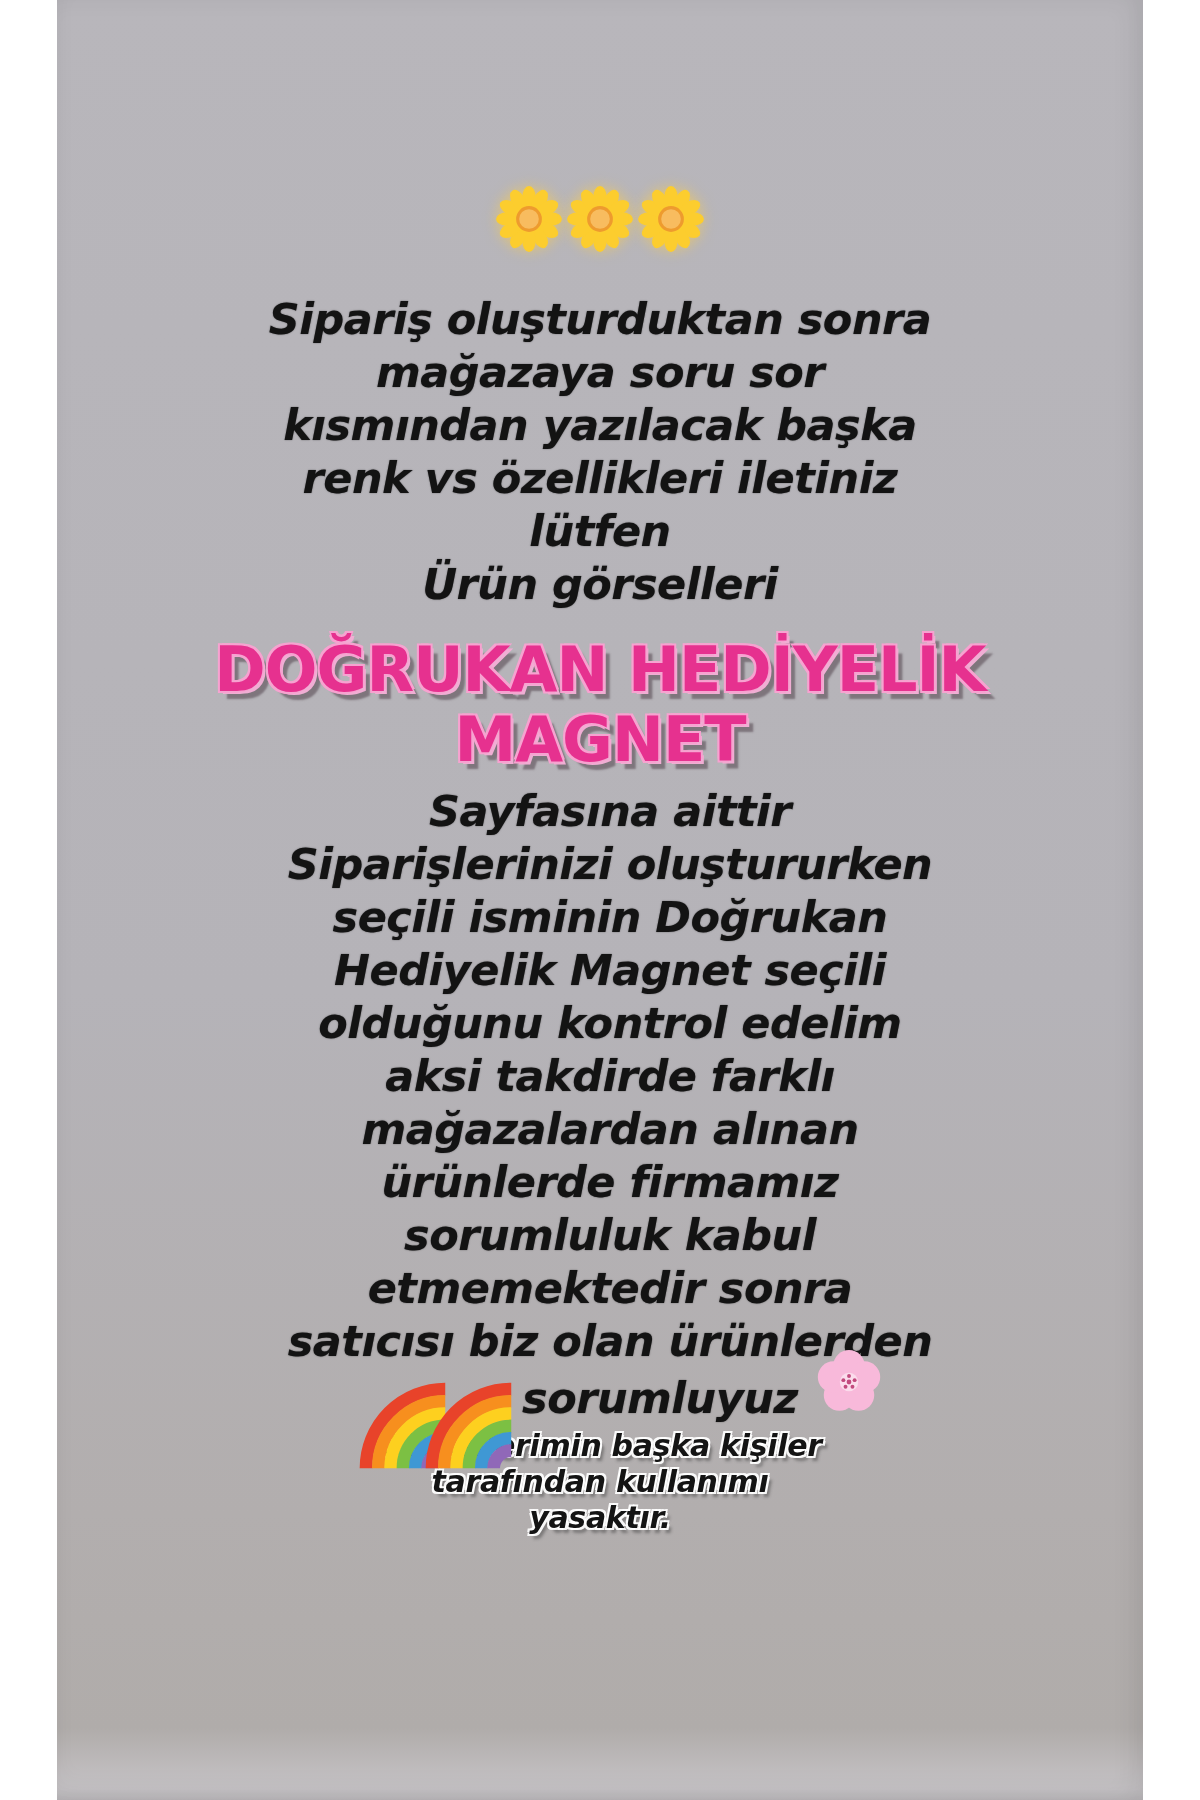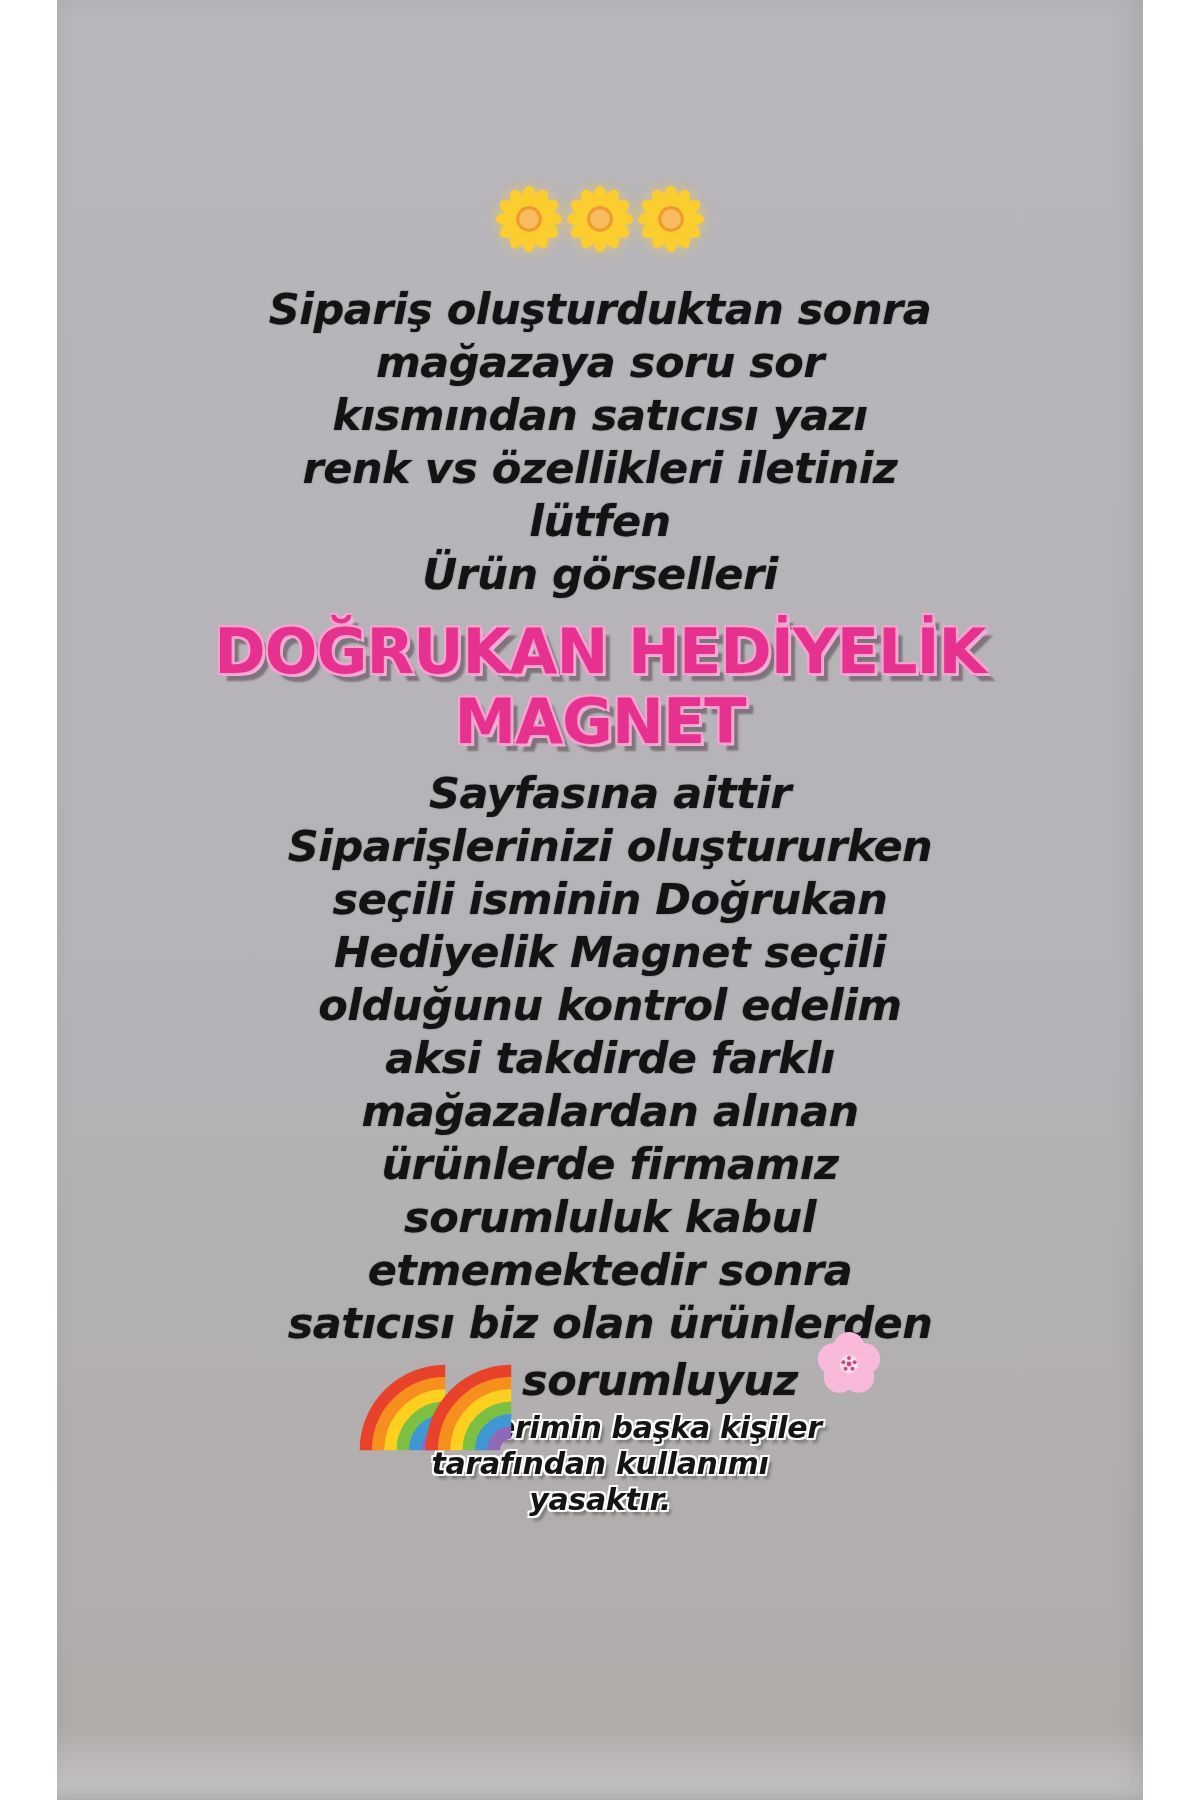--- a/index.html
+++ b/index.html
@@ -27,22 +27,22 @@
     width:66px;height:66px;
     filter:drop-shadow(0 0 7px rgba(250,205,70,0.65));
   }
   .line{
     font-weight:bold;font-style:italic;
     font-size:43px;line-height:53px;
     color:#131313;letter-spacing:-0.5px;
     text-shadow:0 0 1.5px rgba(10,10,10,0.55);
     white-space:nowrap;
   }
-  .intro{margin-top:31px;}
-  .brand{margin-top:16px;}
+  .intro{margin-top:41px;}
+  .brand{margin-top:24px;}
   .brand-line{
     font-weight:bold;font-style:normal;
     font-size:62px;line-height:70px;
     color:#e6318f;letter-spacing:-1px;
     white-space:nowrap;
     text-shadow:
       -2px -2px 0 #f6a3d0,
        2px -2px 0 #f6a3d0,
       -2px  2px 0 #f6a3d0,
        3px  3px 0 #f0aed4,
@@ -131,21 +131,21 @@
           <ellipse cx="32" cy="11" rx="6.5" ry="11" transform="rotate(330 32 32)"></ellipse>
         </g>
         <circle cx="32" cy="32" r="12.5" fill="#ee9b2e"></circle>
         <circle cx="32" cy="32" r="9.5" fill="#f8bc5f"></circle>
       </svg>
     </div>
 
     <div class="intro">
       <div class="line">Sipariş oluşturduktan sonra</div>
       <div class="line">mağazaya soru sor</div>
-      <div class="line">kısmından satıcısı yazı</div>
+      <div class="line">kısmından yazılacak başka</div>
       <div class="line">renk vs özellikleri iletiniz</div>
       <div class="line">lütfen</div>
       <div class="line">Ürün görselleri</div>
     </div>
 
     <div class="brand">
       <div class="brand-line">DOĞRUKAN HEDİYELİK</div>
       <div class="brand-line">MAGNET</div>
     </div>
 

